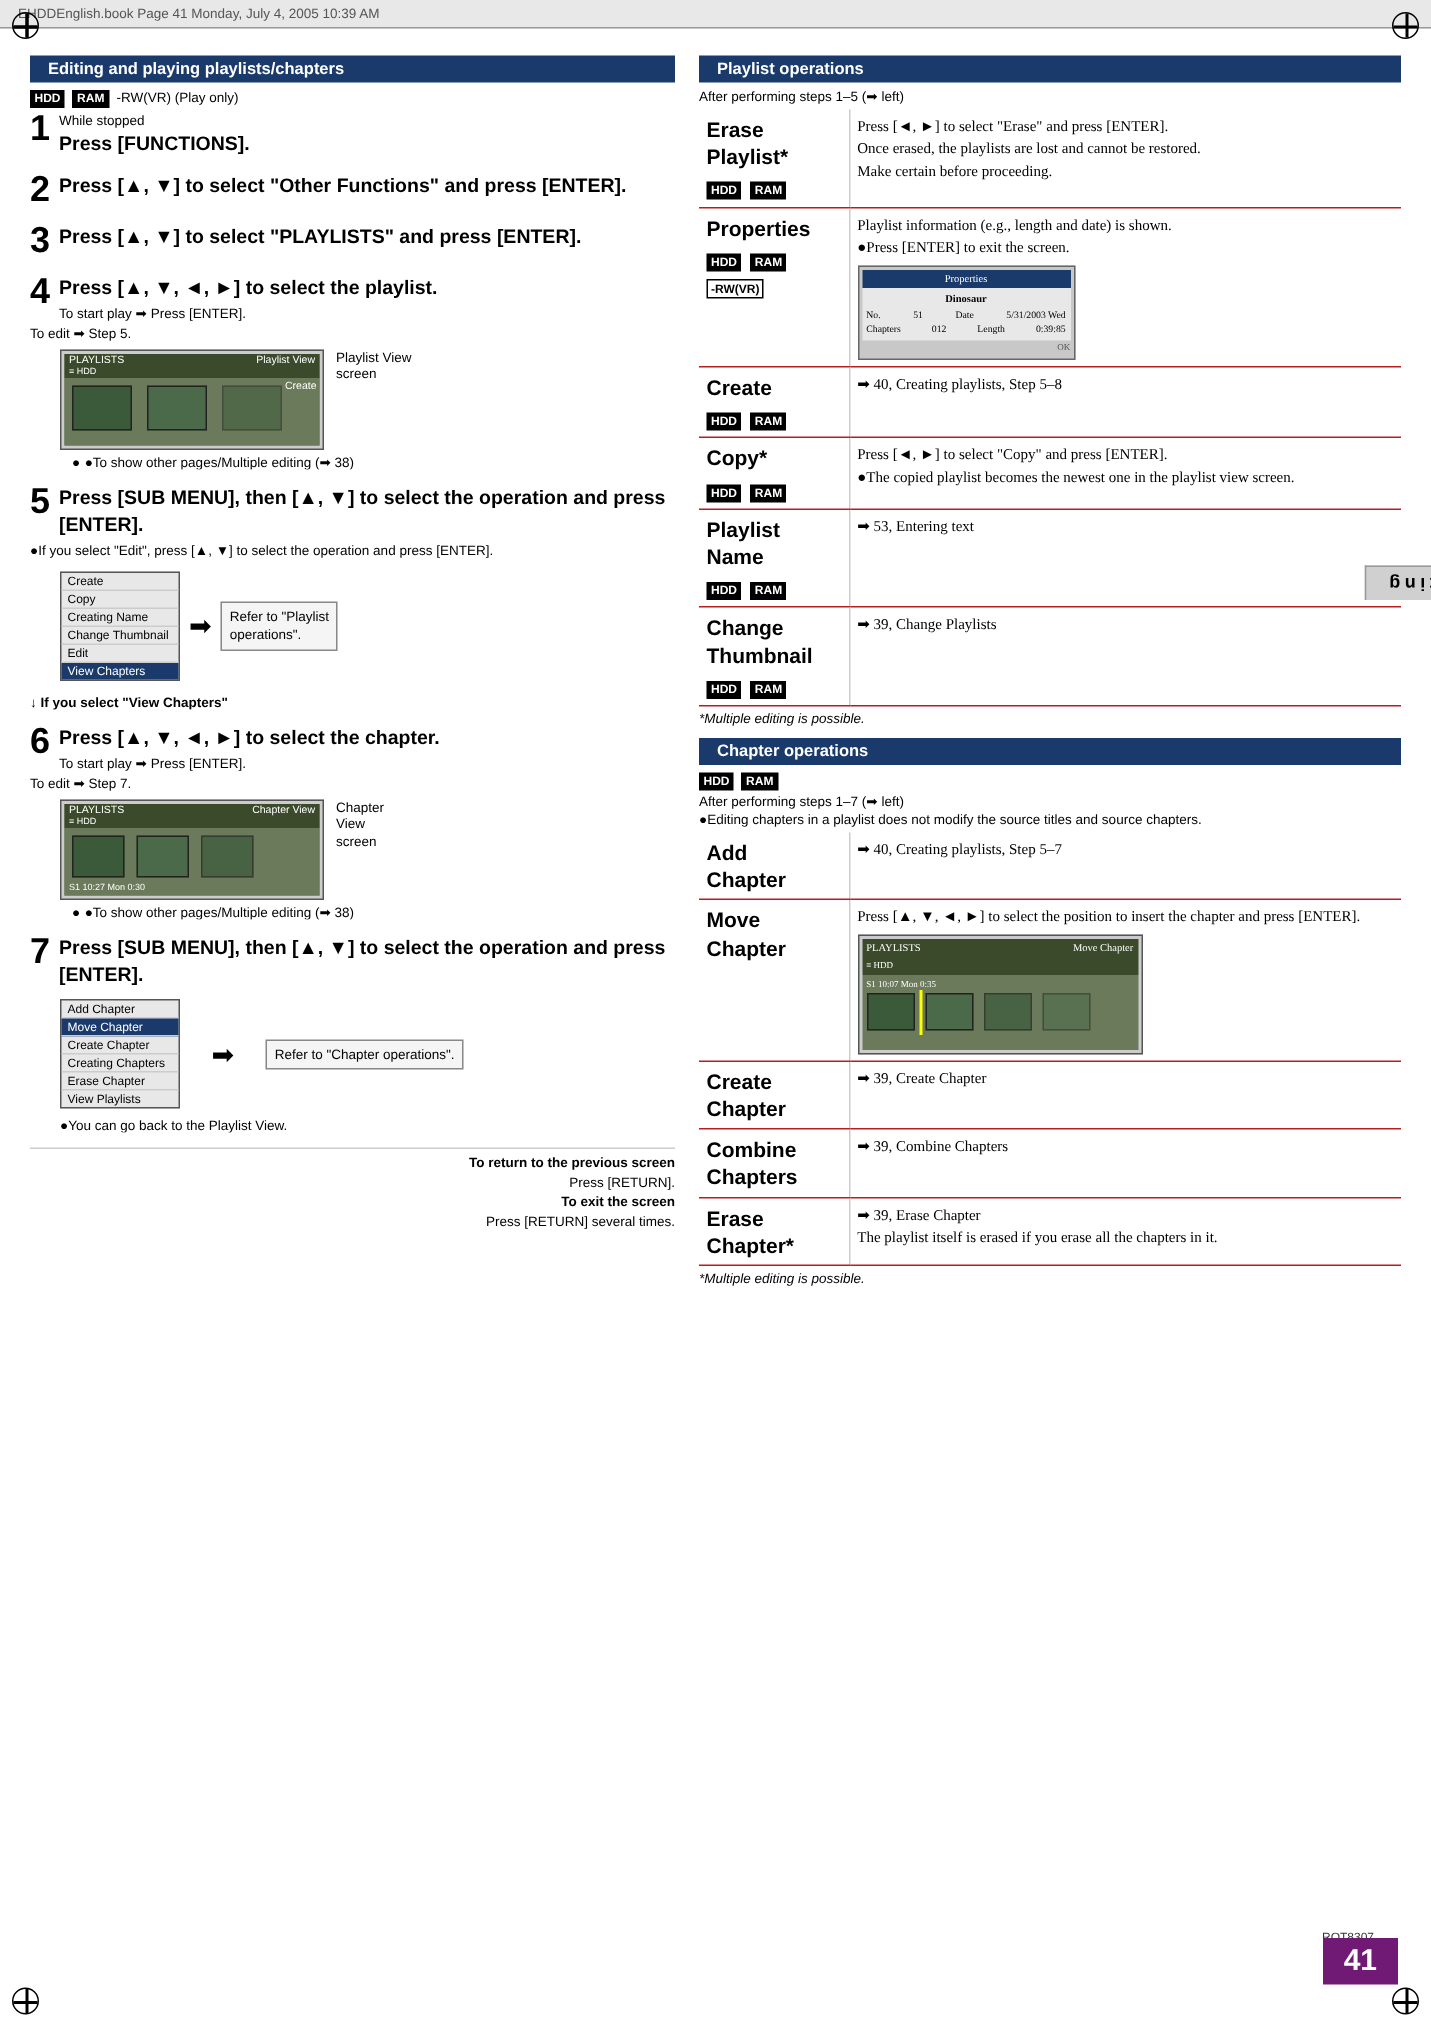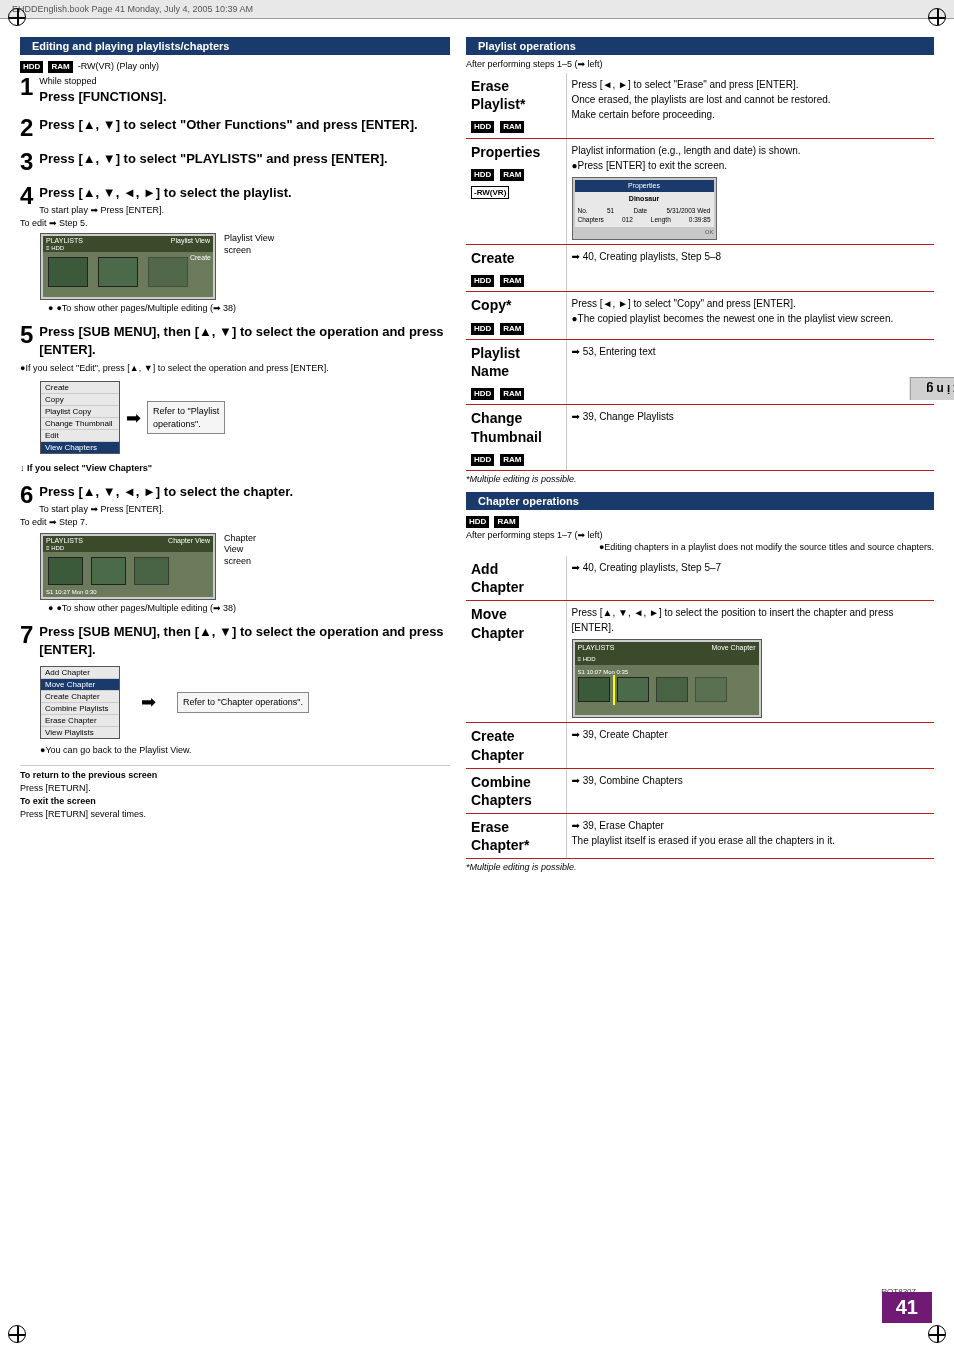--- a/index.html
+++ b/index.html
@@ -164,20 +164,21 @@
       border-right: 1px solid #ccc;
       line-height: 1.3;
     }
     .ops-table .op-name .badges {
       display: block;
       margin-top: 2px;
     }
     .ops-table .op-desc {
       font-size: 10px;
       line-height: 1.5;
+      font-family: Liberation Serif, serif;
     }
 
     .editing-tab {
       position: absolute;
       right: 0;
       top: 50%;
       transform: translateY(-50%) rotate(90deg);
       background: #ccc;
       padding: 4px 8px;
       font-size: 11px;
@@ -207,21 +208,21 @@
     }
     .small-menu-item:last-child { border-bottom: none; }
     .small-menu-item.hl { background: #1a3a6b; color: #fff; }
 
     .bottom-notes {
       margin-top: 8px;
       font-size: 9.5px;
       border-top: 1px solid #ccc;
       padding-top: 4px;
     }
-    .bottom-notes p { margin-bottom: 3px; }
+    .bottom-notes p { margin-bottom: 3px; text-align: right; }
 
     .right-section {
       margin-bottom: 8px;
     }
   </style>
 </head>
 <body>
 
 <div class="page-container">
 
@@ -327,21 +328,21 @@
         <div class="step-number">5</div>
         <div class="step-text">
           <strong>Press [SUB MENU], then [▲, ▼] to select the operation and press [ENTER].</strong>
           <div style="font-size:9px;margin-top:2px;">●If you select "Edit", press [▲, ▼] to select the operation and press [ENTER].</div>
         </div>
 
         <div style="display:flex;align-items:center;gap:6px;margin-top:4px;margin-left:20px;">
           <div class="small-menu">
             <div class="small-menu-item">Create</div>
             <div class="small-menu-item">Copy</div>
-            <div class="small-menu-item">Playlist Copy</div>
+            <div class="small-menu-item">Creating Name</div>
             <div class="small-menu-item">Change Thumbnail</div>
             <div class="small-menu-item">Edit</div>
             <div class="small-menu-item hl">View Chapters</div>
           </div>
           <span style="font-size:18px;">➡</span>
           <div style="border:1px solid #888;background:#f5f5f5;padding:3px 5px;font-size:9px;line-height:1.4;">Refer to "Playlist<br>operations".</div>
         </div>
         <div style="font-size:9px;font-weight:bold;margin-top:6px;">
           ↓ <span>If you select "View Chapters"</span>
         </div>
@@ -379,21 +380,21 @@
         <div class="step-number">7</div>
         <div class="step-text">
           <strong>Press [SUB MENU], then [▲, ▼] to select the operation and press [ENTER].</strong>
         </div>
 
         <div style="display:flex;align-items:center;gap:21px;margin-top:4px;margin-left:20px;">
           <div class="small-menu">
             <div class="small-menu-item">Add Chapter</div>
             <div class="small-menu-item hl">Move Chapter</div>
             <div class="small-menu-item">Create Chapter</div>
-            <div class="small-menu-item">Combine Playlists</div>
+            <div class="small-menu-item">Creating Chapters</div>
             <div class="small-menu-item">Erase Chapter</div>
             <div class="small-menu-item">View Playlists</div>
           </div>
           <span style="font-size:18px;">➡</span>
           <div style="border:1px solid #888;background:#f5f5f5;padding:3px 5px;font-size:9px;line-height:1.4;">Refer to "Chapter operations".</div>
         </div>
         <div style="font-size:9px;margin-top:3px;margin-left:20px;">●You can go back to the Playlist View.</div>
       </div>
 
       <div class="bottom-notes">
@@ -527,21 +528,21 @@
 
       <div class="right-section">
         <div class="section-header">
           <span>Chapter operations</span>
         </div>
         <div style="margin-bottom:2px;">
           <span class="badge">HDD</span>
           <span class="badge">RAM</span>
         </div>
         <div style="font-size:9px;margin-bottom:2px;">After performing steps 1–7 (➡ left)</div>
-        <div style="font-size:9px;margin-bottom:4px;text-align:right;">●Editing chapters in a playlist does not modify the source titles and source chapters.</div>
+        <div style="font-size:9px;margin-bottom:4px;">●Editing chapters in a playlist does not modify the source titles and source chapters.</div>
 
         <table class="ops-table">
 
           <tbody>
               <tr>
             <td class="op-name">
               Add<br>Chapter
             </td>
             <td class="op-desc">
               ➡ 40, Creating playlists, Step 5–7

